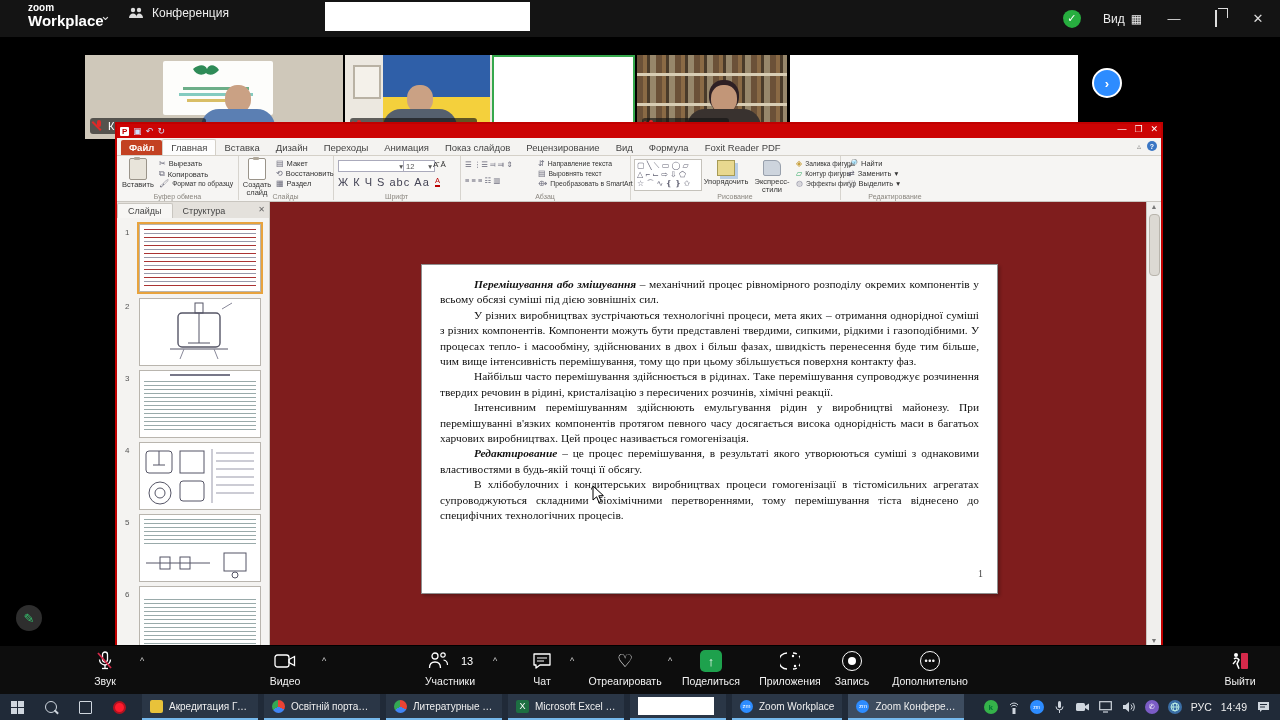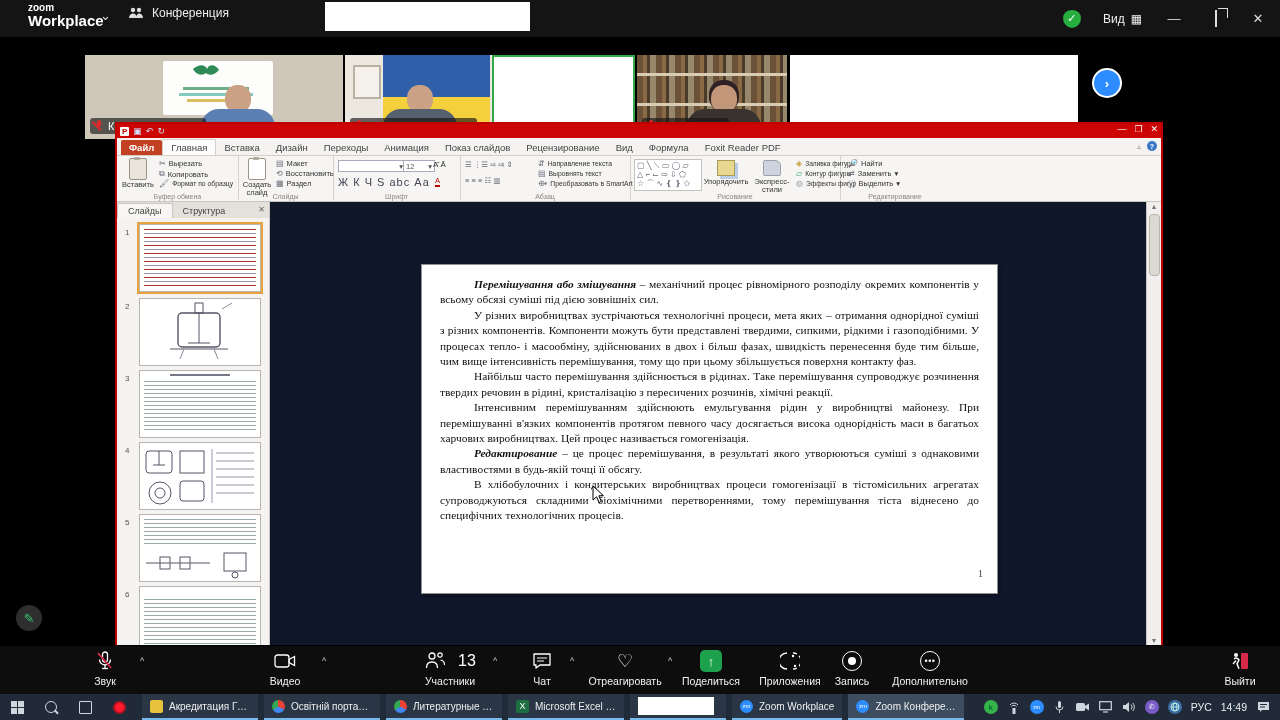--- a/index.html
+++ b/index.html
@@ -68,35 +68,35 @@
   .panel-tab{padding:2px 10px;}
   .panel-tab.active{background:#f7f6f4;border:1px solid #c9c6c0;border-bottom:none;border-radius:2px 2px 0 0;}
   .panel-x{position:absolute;right:4px;top:3px;font-size:8px;color:#666;}
   .thumbs{flex:1;background:#f4f3f1;overflow:hidden;position:relative;}
   .thumb{position:absolute;left:22px;width:120px;height:66px;background:#fff;border:1px solid #b9b5ae;}
   .thumb.sel{outline:2px solid #e8a33d;}
   .thumb-num{position:absolute;left:8px;font-size:8px;color:#555;}
   .tlines{position:absolute;inset:4px;background:repeating-linear-gradient(#9aa 0 1px,transparent 1px 4px);}
   .vscroll{width:14px;background:#f0efed;border-left:1px solid #c9c6c0;position:relative;font-size:7px;color:#777;text-align:center;}
   .vthumb{position:absolute;left:2px;top:12px;width:9px;height:60px;background:#dcd9d3;border:1px solid #b8b4ac;border-radius:4px;}
-  .workarea{flex:1;background:#0f172a;position:relative;}
+  .workarea{flex:1;background:#7f1d1d;position:relative;}
   #slide{position:absolute;left:151px;top:62px;width:575px;height:328px;background:#fff;border:1px solid #8f8f8f;
          box-shadow:2px 2px 3px rgba(0,0,0,.25);color:#111;overflow:hidden;}
   #slide .txt{position:absolute;left:18px;right:18px;top:12px;font-family:"Liberation Serif",serif;
               font-size:11.4px;line-height:15.4px;text-align:justify;}
   #slide p{margin:0;text-indent:34px;}
   #slide .lead{font-weight:700;font-style:italic;}
   .pagenum{position:absolute;right:14px;bottom:14px;font-family:"Liberation Serif",serif;font-size:10px;color:#444;}
   .cursor{left:322px;top:283px;}
   
   #ztoolbar{left:0;top:646px;width:1280px;height:48px;background:#0d0d0d;}
   .zbtn{position:absolute;top:4px;display:flex;flex-direction:column;align-items:center;gap:3px;font-size:10.5px;color:#f2f2f2;}
   .zbtn .ic{height:22px;display:flex;align-items:center;justify-content:center;}
   .chev{position:absolute;top:10px;font-size:9px;color:#ccc;}
-  .badge13{font-size:16px;color:#fff;margin-left:12px;}
+  .badge13{font-size:11px;color:#fff;margin-left:12px;}
   .share-ic{width:22px;height:22px;background:#1ea14d;border-radius:5px;display:flex;align-items:center;justify-content:center;color:#fff;font-size:13px;font-weight:700;}
   .rec-ic{width:18px;height:18px;border:1.5px solid #fff;border-radius:50%;display:flex;align-items:center;justify-content:center;}
   .rec-ic i{width:8px;height:8px;background:#fff;border-radius:50%;}
   .more-ic{width:18px;height:18px;border:1.5px solid #fff;border-radius:50%;display:flex;align-items:center;justify-content:center;font-size:9px;letter-spacing:.5px;}
   .pencil-btn{left:16px;top:605px;width:26px;height:26px;border-radius:50%;background:#2e2e2e;display:flex;align-items:center;justify-content:center;color:#37c26e;font-size:13px;}
   
   #taskbar{left:0;top:694px;width:1280px;height:26px;background:#202a38;display:flex;align-items:stretch;font-size:10.5px;color:#eee;}
   .tb-ico{width:34px;display:flex;align-items:center;justify-content:center;}
   .task{display:flex;align-items:center;gap:6px;padding:0 8px;max-width:100px;border-bottom:2px solid #76b9ed;background:#2a3646;margin-left:6px;white-space:nowrap;overflow:hidden;}
   .task.active{background:#3d4c5f;}

